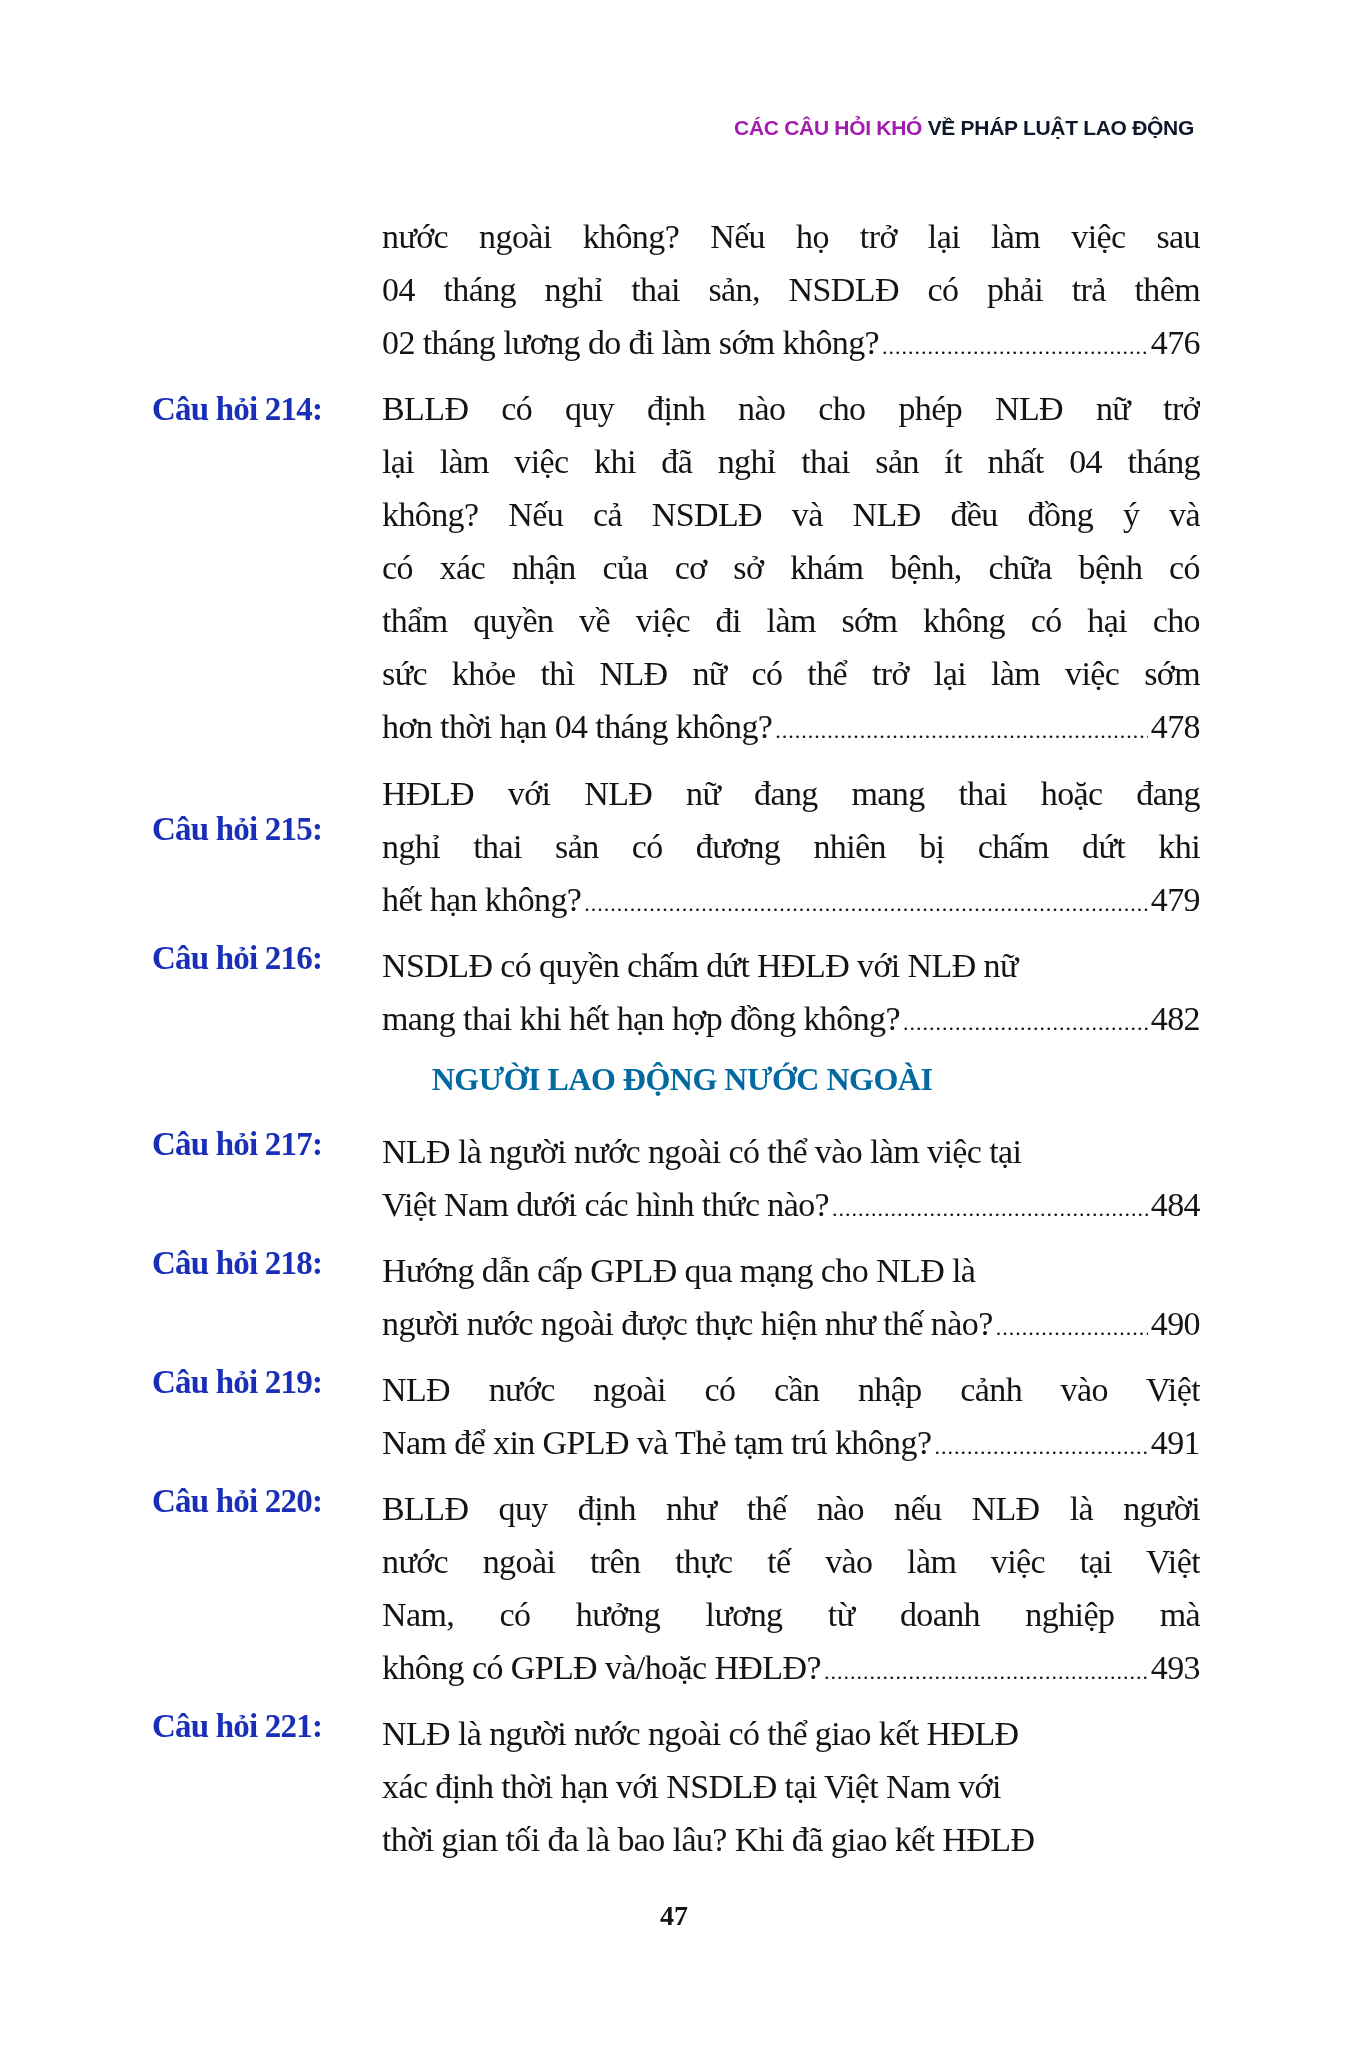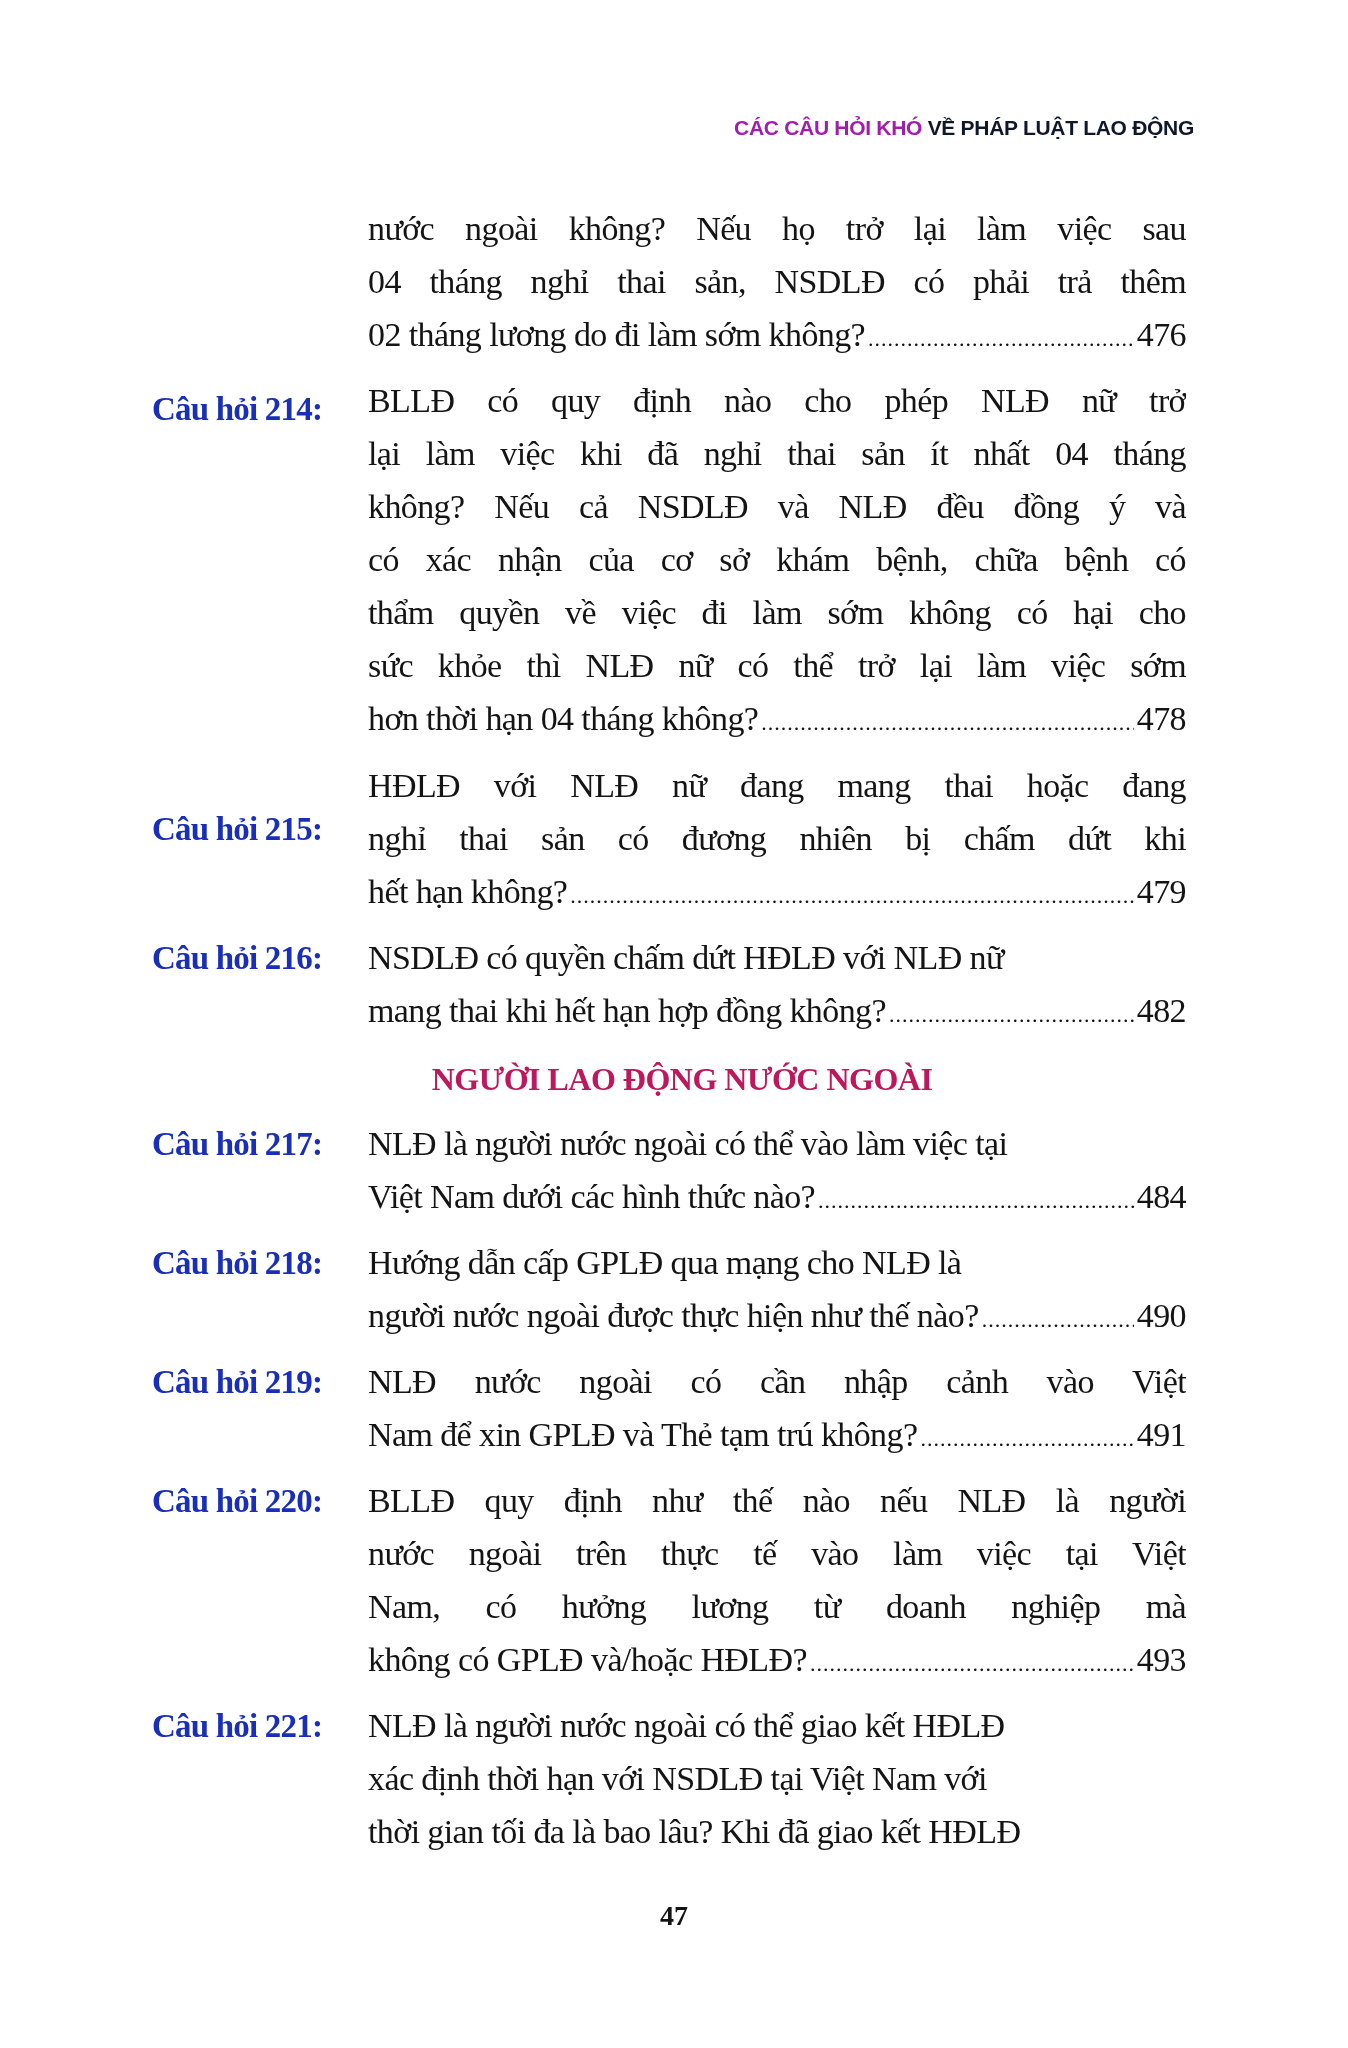--- a/index.html
+++ b/index.html
@@ -8,37 +8,38 @@
     font-family: "Liberation Serif", "DejaVu Serif", serif; color: #141414;
   }
   .running-head {
     position: absolute; top: 116px; right: 154px;
     font-family: "Liberation Sans", "DejaVu Sans", sans-serif;
     font-weight: bold; font-size: 21px; letter-spacing: -0.3px; white-space: nowrap;
   }
   .running-head .black { color: #a21caf; text-align: center; }
   .running-head .blue { color: #0f172a; }
   .line {
-    position: absolute; left: 368px; width: 818px; height: 50px;
+    position: absolute; left: 382px; width: 818px; height: 50px;
     font-size: 34px; line-height: 50px; white-space: nowrap; overflow: hidden;
     letter-spacing: -0.6px;
+    margin-top: 8px;
   }
   .line.justify { text-align: justify; text-align-last: justify; }
   .leader { display: flex; align-items: baseline; }
   .leader .txt { flex: 0 0 auto; }
   .leader .dots { flex: 1 1 auto; overflow: hidden; white-space: nowrap; margin: 0 3px; letter-spacing: 1px; font-size: 22px; }
   .leader .dots::before { content: "................................................................................................................................................"; }
   .leader .pg { flex: 0 0 auto; }
   .qlabel {
     position: absolute; left: 152px; height: 50px; font-size: 33px; line-height: 50px;
     font-weight: bold; color: #1a2fb8; white-space: nowrap; letter-spacing: -0.8px;
   }
   .section-title {
     position: absolute; left: 367px; width: 630px; top: 1054px; text-align: center;
-    font-size: 32px; line-height: 50px; font-weight: bold; color: #be185d; letter-spacing: -0.5px; white-space: nowrap;
+    font-size: 32px; line-height: 50px; font-weight: bold; color: #0369a1; letter-spacing: -0.5px; white-space: nowrap;
   }
   .page-number {
     position: absolute; top: 1900px; left: 0; width: 1348px; text-align: center;
     font-size: 28px; font-weight: bold; color: #141414;
   }
 </style>
 </head>
 <body>
 
 <div class="running-head">

